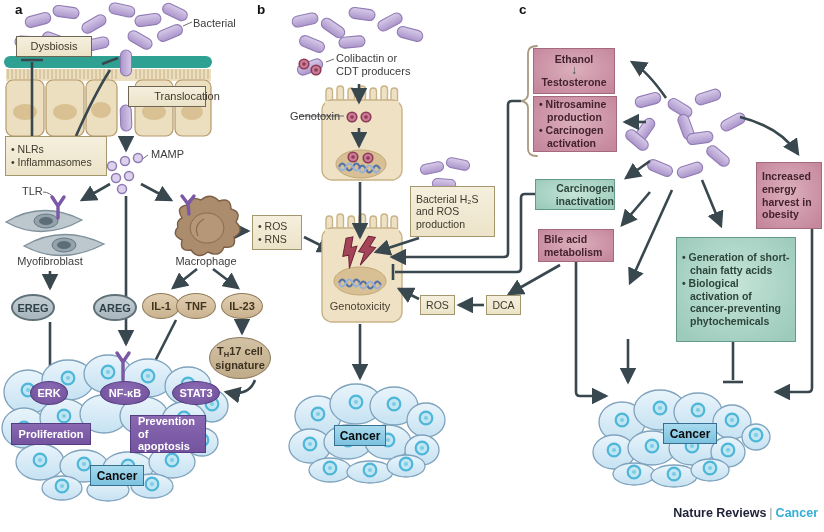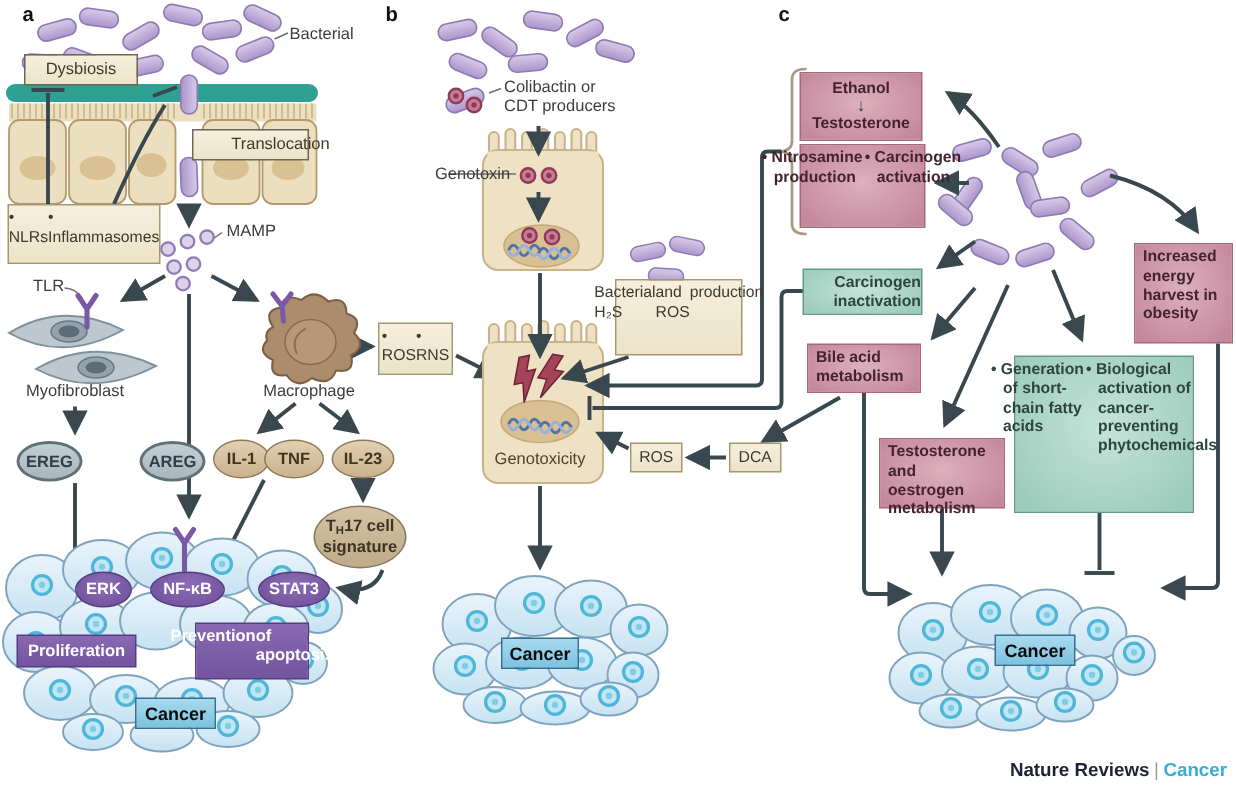--- a/index.html
+++ b/index.html
@@ -6,21 +6,21 @@
   .stage{position:relative;width:824px;height:532px;background:#ffffff;
          font-family:"Liberation Sans",sans-serif;overflow:hidden;}
   .art{position:absolute;left:0;top:0;z-index:1;}
   .abs{position:absolute;z-index:2;box-sizing:border-box;}
   .panel-letter{font-weight:bold;font-size:13.5px;color:#111;}
   .lbl{font-size:11px;color:#3c3c3c;line-height:1.15;}
   .ctr{display:flex;align-items:center;justify-content:center;text-align:right;}
   .tanbox{background:linear-gradient(#f5efdd,#ecE3c8);border:1px solid #a4976e;
           color:#3f392c;font-size:10.5px;line-height:1.2;}
   .tanbox-dark{border:1px solid #6e6654;}
-  .leftpad{display:flex;flex-direction:row;justify-content:center;padding:2px 5px;}
+  .leftpad{display:flex;flex-direction:column;justify-content:center;padding:2px 5px;}
   .pink{background:radial-gradient(ellipse at 50% 45%, #dcb0bd 0%, #c5879c 90%);
         border:1px solid #a5697e;color:#44222e;font-size:10.5px;font-weight:600;line-height:1.22;}
   .teal{background:radial-gradient(ellipse at 50% 45%, #c5e4d8 0%, #9ccbbb 90%);
         border:1px solid #649a8b;color:#2e453c;font-size:10.5px;font-weight:600;line-height:1.22;}
   .purplebox{background:linear-gradient(#8a68b2,#74549f);border:1px solid #563c82;
         color:#fff;font-size:11px;font-weight:600;line-height:1.15;}
   .cancerbox{background:linear-gradient(#a8daee,#7cc2e0);border:1.5px solid #35718f;
         color:#0b0b0b;font-size:12px;font-weight:bold;}
   .node{border-radius:50%;display:flex;align-items:center;justify-content:center;
         text-align:center;font-weight:bold;}
@@ -427,21 +427,21 @@
 <div class="abs node node-tan" style="left:142px;top:293px;width:38px;height:26px;">IL-1</div>
 <div class="abs node node-tan" style="left:176px;top:293px;width:40px;height:26px;">TNF</div>
 <div class="abs node node-tan" style="left:221px;top:293px;width:42px;height:26px;">IL-23</div>
 <div class="abs node node-tan2" style="left:209px;top:337px;width:62px;height:42px;">
   <div>
     <span>T</span><span class="sub">H</span><span>17 cell</span>
     <div>signature</div>
   </div>
 </div>
 
-<div class="abs node node-purple" style="left:30px;top:381px;width:38px;height:24px;margin-left:20px;">ERK</div>
+<div class="abs node node-purple" style="left:30px;top:381px;width:38px;height:24px;">ERK</div>
 <div class="abs node node-purple" style="left:100px;top:381px;width:50px;height:24px;">NF-κB</div>
 <div class="abs node node-purple" style="left:172px;top:381px;width:48px;height:24px;">STAT3</div>
 
 <div class="abs purplebox ctr" style="left:11px;top:423px;width:80px;height:22px;">Proliferation</div>
 <div class="abs purplebox leftpad" style="left:130px;top:415px;width:76px;height:38px;padding:2px 7px;">
   <div class="ln">Prevention</div>
   <div class="ln">of apoptosis</div>
 </div>
 <div class="abs cancerbox ctr" style="left:90px;top:465px;width:54px;height:21px;">Cancer</div>
 
@@ -464,21 +464,20 @@
   <div class="ln">Ethanol</div>
   <div class="mini-arrow">↓</div>
   <div class="ln">Testosterone</div>
 </div>
 <div class="abs pink leftpad" style="left:533px;top:96px;width:84px;height:56px;">
   <div class="ln hang">• Nitrosamine production</div>
   <div class="ln hang">• Carcinogen activation</div>
 </div>
 <div class="abs teal ctr" style="left:535px;top:179px;width:80px;height:31px;">Carcinogen inactivation</div>
 <div class="abs pink leftpad" style="left:538px;top:229px;width:76px;height:33px;">Bile acid metabolism</div>
-<div class="abs pink leftpad" style="left:586px;top:292px;width:84px;height:47px;">Testosterone and oestrogen metabolism</div>
 <div class="abs teal leftpad" style="left:676px;top:237px;width:120px;height:105px;">
   <div class="ln hang">• Generation of short-chain fatty acids</div>
   <div class="ln hang">• Biological activation of cancer-preventing phytochemicals</div>
 </div>
 <div class="abs pink leftpad" style="left:756px;top:162px;width:66px;height:67px;">Increased energy harvest in obesity</div>
 <div class="abs cancerbox ctr" style="left:663px;top:423px;width:54px;height:21px;">Cancer</div>
 
 <div class="abs footer" style="right:6px;top:506px;">
   <span class="f-brand">Nature Reviews</span><span class="f-sep">|</span><span class="f-journal">Cancer</span>
 </div>

